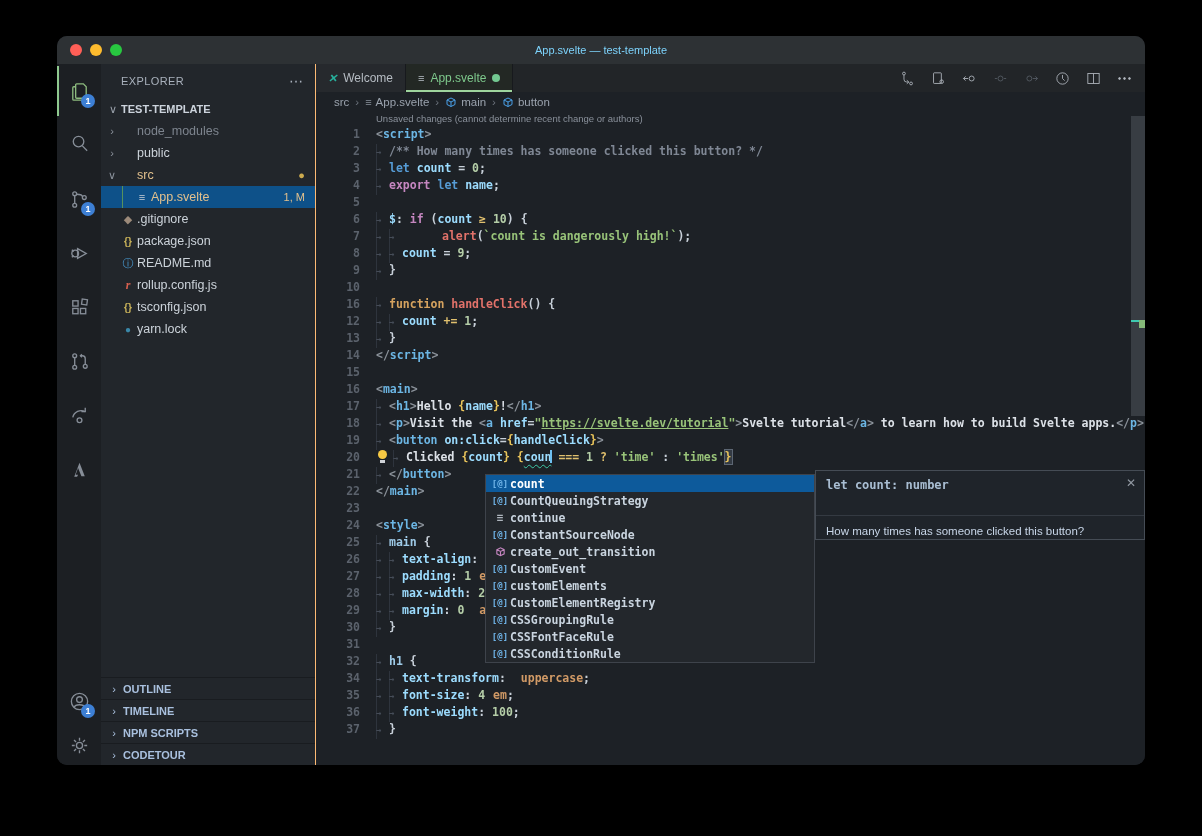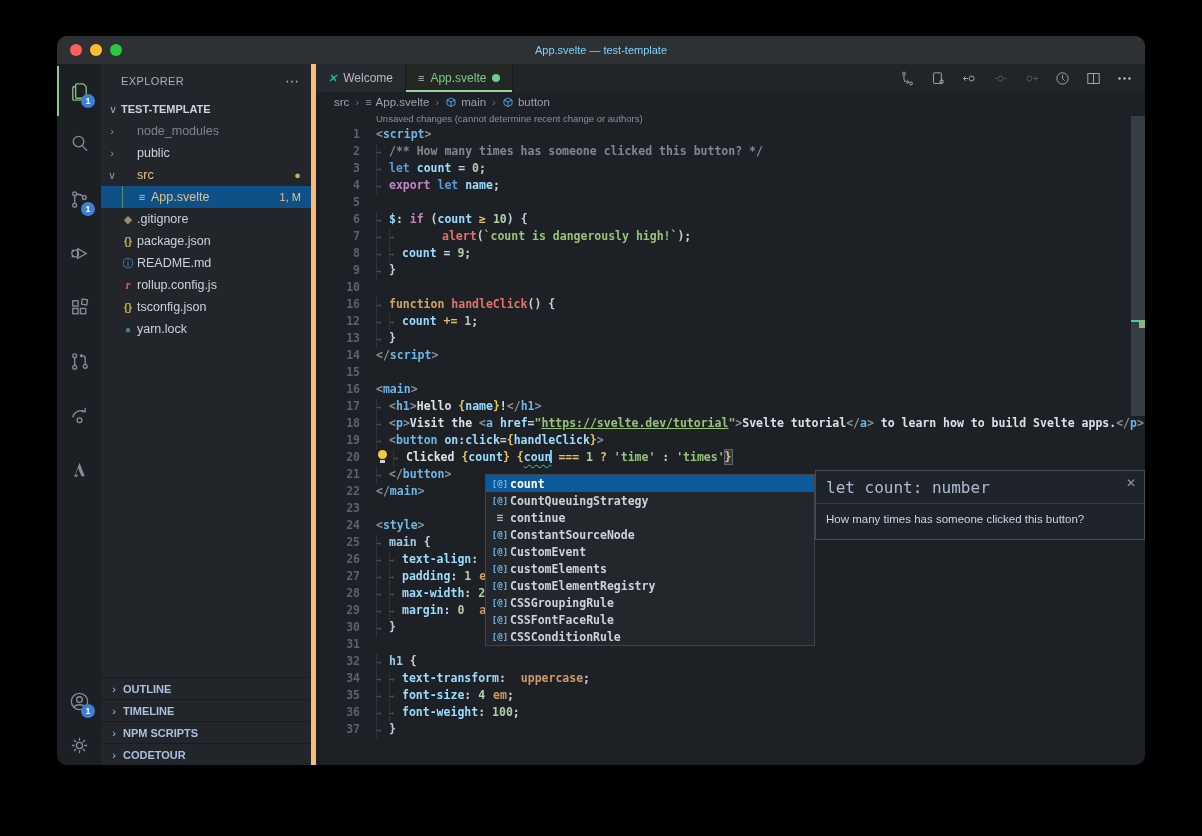--- a/index.html
+++ b/index.html
@@ -16,21 +16,21 @@
 
   
   .activitybar { width:44px; background:#1c1f23; position:relative; flex:none; }
   .ab-item { position:absolute; left:0; width:44px; height:50px; display:flex; align-items:center; justify-content:center; cursor:pointer; }
   .ab-item svg { width:23px; height:23px; stroke:#868d97; fill:none; stroke-width:1.4; }
   .ab-item.active { box-shadow:inset 2px 0 0 #8fc98f; }
   .ab-item.active svg { stroke:#8cba7e; }
   .badge { position:absolute; right:6px; bottom:8px; min-width:14px; height:14px; border-radius:8px; background:#3d7fd4; color:#fff; font-size:9px; line-height:14px; text-align:center; font-weight:bold; }
 
   
-  .sidebar { width:215px; background:#22262b; position:relative; flex:none; border-right:5px solid #fdba74; }
+  .sidebar { width:215px; background:#22262b; position:relative; flex:none; border-right:1px solid #fdba74; }
   .sb-header { height:34px; display:flex; align-items:center; padding:0 12px 0 20px; }
   .sb-header .sb-title { font-size:11px; letter-spacing:.4px; color:#a9b1bc; flex:1; }
   .sb-header .sb-more { color:#a9b1bc; font-size:14px; cursor:pointer; }
   .proj-row { height:22px; display:flex; align-items:center; padding-left:4px; color:#ccd3dc; font-weight:bold; font-size:11px; cursor:pointer; }
   .proj-row .chev { width:16px; text-align:center; color:#9aa1ab; font-weight:normal; }
   .tree {}
   .t-row { height:22px; display:flex; align-items:center; font-size:12.5px; color:#ccd3da; cursor:pointer; position:relative; }
   .t-row .chev { width:14px; text-align:center; color:#8b929c; font-size:11px; flex:none; }
   .t-row .fi { width:18px; text-align:center; flex:none; font-size:11px; }
   .t-row .lbl { flex:1; white-space:nowrap; overflow:hidden; }
@@ -92,21 +92,21 @@
   
   .suggest { position:absolute; left:169px; top:410px; width:330px; background:#23272c; border:1px solid #3e434b; z-index:5; font-family:"DejaVu Sans Mono", monospace; font-size:11.5px; font-weight:600; }
   .sg-row { height:17px; display:flex; align-items:center; color:#c9d4df; cursor:pointer; padding-left:4px; }
   .sg-row.sel { background:#0d5a9b; color:#fff; }
   .sg-ic { width:20px; flex:none; font-size:9px; text-align:center; }
   .sg-var { color:#6fb4e8; } .sg-kw { color:#aeb5bd; font-size:11px; } 
   .sg-cube svg { width:11px; height:11px; stroke:#c586c0; fill:none; stroke-width:1.2; vertical-align:-1px; }
 
   
   .hoverw { position:absolute; left:499px; top:406px; width:330px; height:70px; background:#1f242a; border:1px solid #454c55; z-index:4; }
-  .hv-sig { font-family:"DejaVu Sans Mono", monospace; font-size:16px; font-weight:400; color:#a9bed3; padding:7px 10px 6px; border-bottom:1px solid #343a42; }
+  .hv-sig { font-family:"DejaVu Sans Mono", monospace; font-size:12px; font-weight:700; color:#a9bed3; padding:7px 10px 23px; border-bottom:1px solid #343a42; }
   .hv-doc { font-size:11.5px; color:#c8d6e8; padding:9px 10px; }
   .hv-close { position:absolute; top:5px; right:8px; color:#9299a3; font-size:12px; cursor:pointer; }
 </style>
 </head>
 <body>
 
 <div class="window">
 
   <div class="titlebar">
     <div class="traffic">
@@ -440,20 +440,26 @@
           </div>
           <div class="sg-row">
             <span class="sg-ic sg-kw">≡</span>
             <span>continue</span>
           </div>
           <div class="sg-row">
             <span class="sg-ic sg-var">[@]</span>
             <span>ConstantSourceNode</span>
           </div>
           <div class="sg-row">
+            <span class="sg-ic sg-cube"><svg viewBox="0 0 12 12">
+                <path d="M2 4 L6 2 L10 4 L10 8.5 L6 10.5 L2 8.5 Z M2 4 L6 6 L10 4 M6 6 L6 10.5"></path>
+              </svg></span>
+            <span>create_out_transition</span>
+          </div>
+          <div class="sg-row">
             <span class="sg-ic sg-var">[@]</span>
             <span>CustomEvent</span>
           </div>
           <div class="sg-row">
             <span class="sg-ic sg-var">[@]</span>
             <span>customElements</span>
           </div>
           <div class="sg-row">
             <span class="sg-ic sg-var">[@]</span>
             <span>CustomElementRegistry</span>

